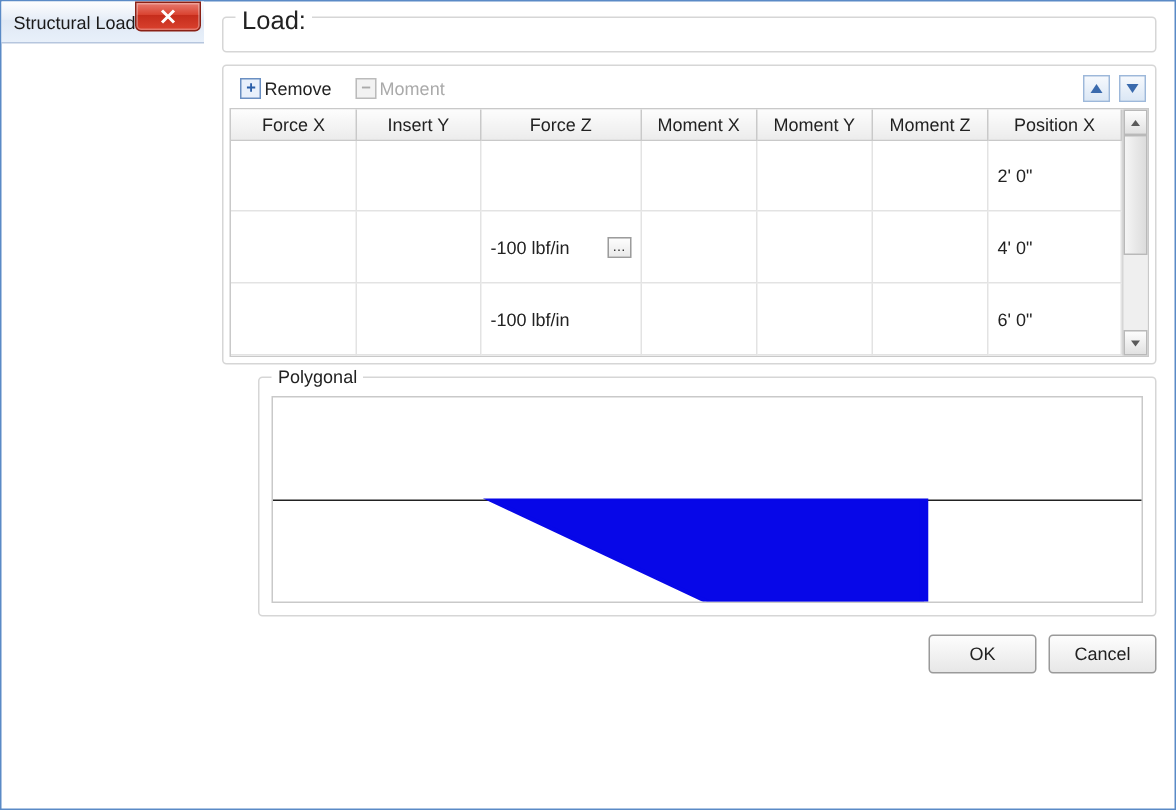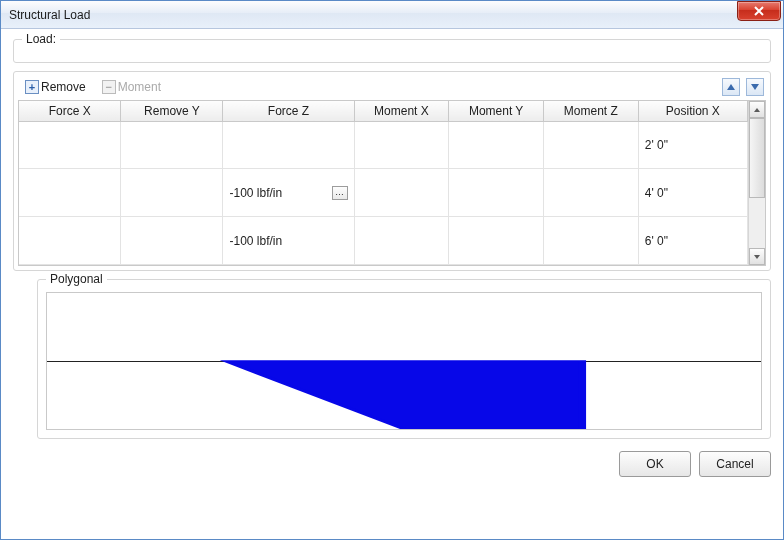--- a/index.html
+++ b/index.html
@@ -10,21 +10,21 @@
     font-size: 12px;
     color: #222;
     background: #fff;
     overflow: hidden;
   }
   .window {
     width: 784px; height: 540px;
     border: 1px solid #5a8ac6;
     background: #fff;
     display: flex;
-    flex-direction: column;
+    flex-direction: row;
   }
   .titlebar {
     height: 28px;
     background: linear-gradient(#fdfdfe, #e6edf7 45%, #dfe8f4 46%, #e8f0fa);
     border-bottom: 1px solid #b6c6de;
     display: flex;
     align-items: center;
     padding: 0 2px 0 8px;
     position: relative;
   }
@@ -60,21 +60,21 @@
     position: relative;
     padding: 14px 8px 8px 8px;
     background: #fff;
   }
   .groupbox .legend {
     position: absolute;
     top: -8px;
     left: 8px;
     background: #fff;
     padding: 0 4px;
-    font-size: 12px;
+    font-size: 17px;
   }
 
   .load-select {
     border: 1px solid #b5b5b5;
     border-radius: 2px;
     padding: 4px 6px;
     display: flex;
     align-items: center;
     gap: 6px;
     background: #fff;
@@ -323,21 +323,21 @@
               <col style="width:14%">
               <col style="width:18%">
             <col style="width:13%">
               <col style="width:13%">
               <col style="width:13%">
             <col style="width:15%">
           </colgroup>
           <thead>
             <tr>
               <th>Force X</th>
-              <th>Remove Y</th>
+              <th>Insert Y</th>
               <th>Force Z</th>
               <th>Moment X</th>
               <th>Moment Y</th>
               <th>Moment Z</th>
               <th>Position X</th>
             </tr>
           </thead>
           <tbody>
             <tr>
               <td></td>

